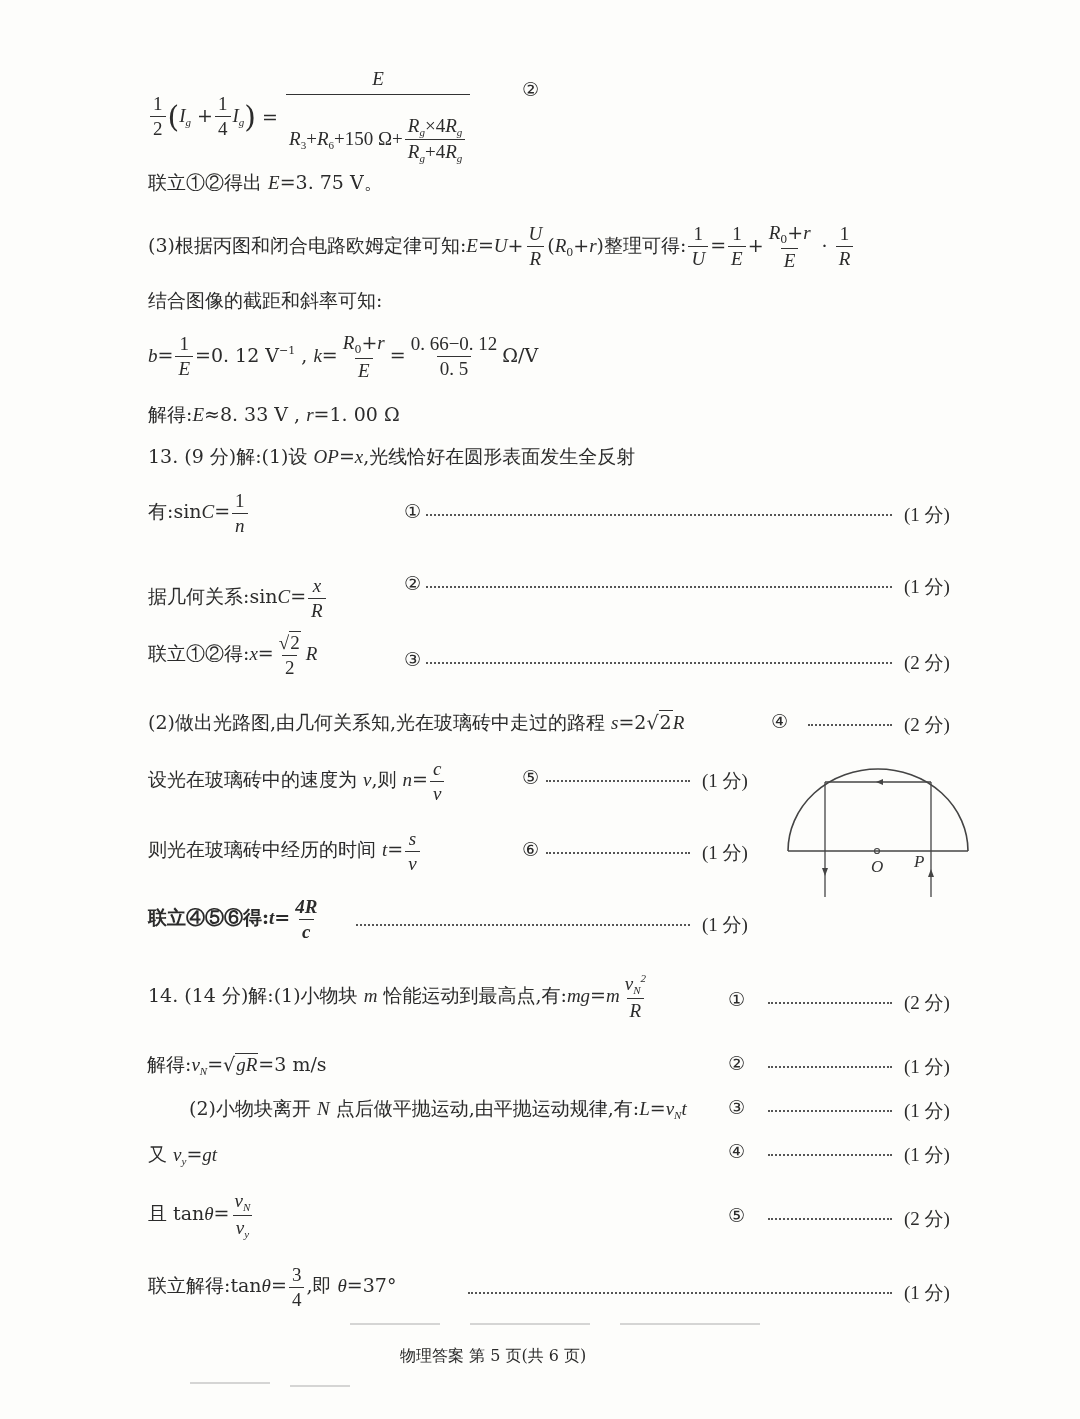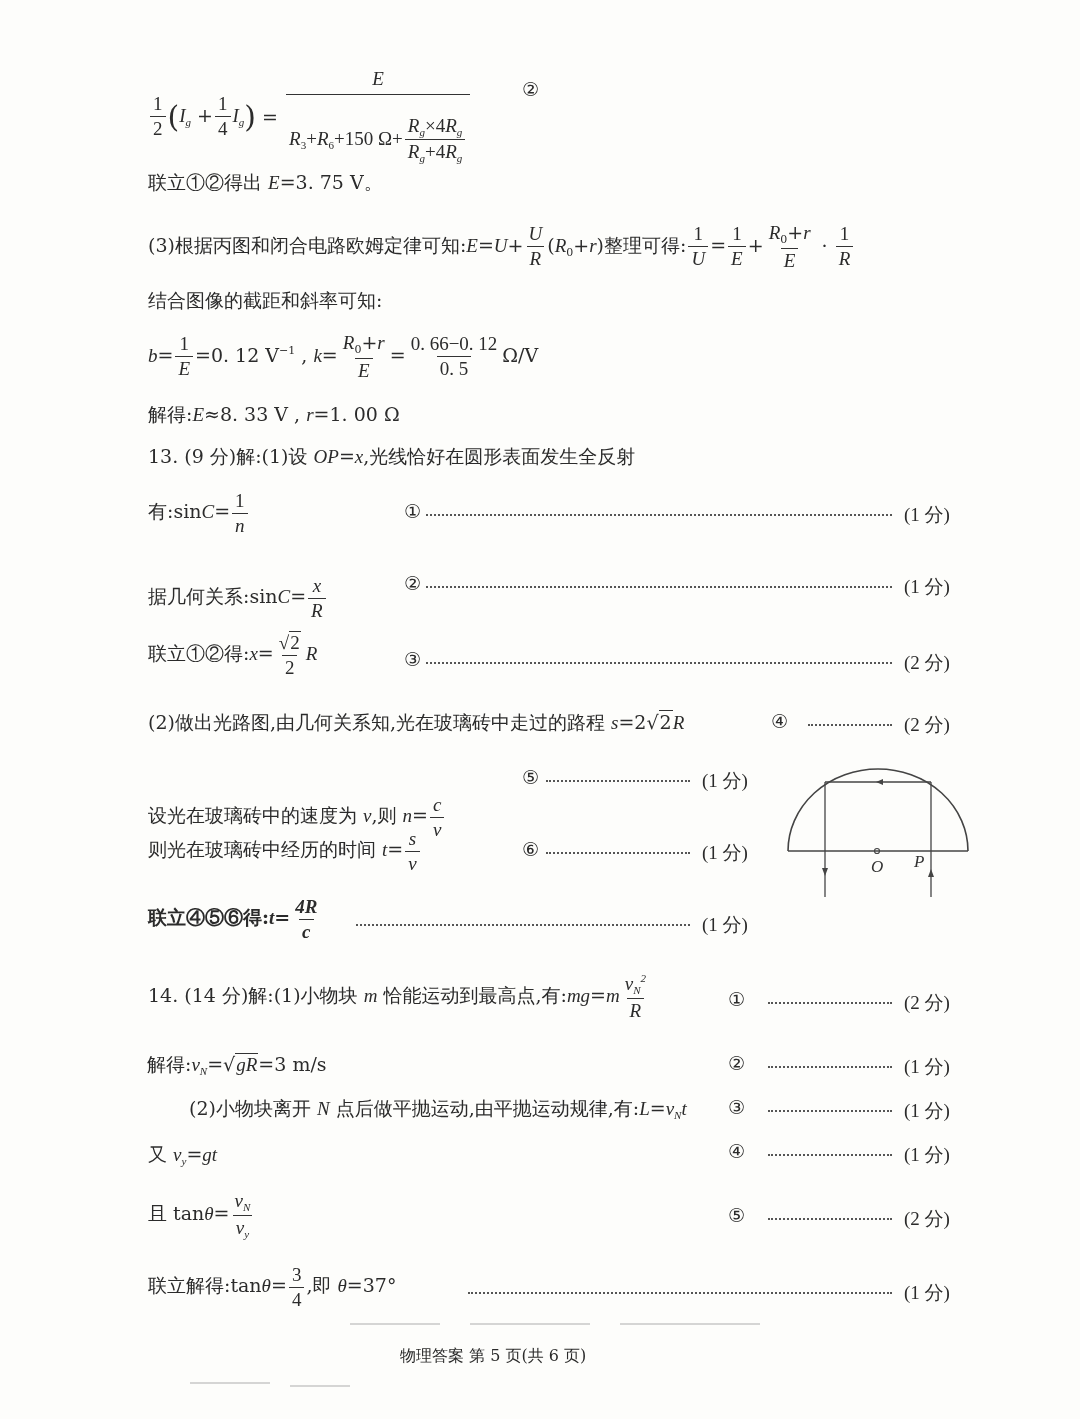--- a/index.html
+++ b/index.html
@@ -104,21 +104,21 @@
     </span><span class="it">R</span></div>
 <div class="abs circ" style="left:404px; top:648px;">③</div>
 <div class="dots" style="left:426px; width:466px; top:662px;"></div>
 <div class="abs score" style="left:904px; top:650px;">(2 分)</div>
 
 <div class="abs" style="left:148px; top:710px;">(2)做出光路图,由几何关系知,光在玻璃砖中走过的路程 <span class="it">s</span>=2√<span class="sqrt">2</span><span class="it">R</span></div>
 <div class="abs circ" style="left:771px; top:710px;">④</div>
 <div class="dots" style="left:808px; width:84px; top:724px;"></div>
 <div class="abs score" style="left:904px; top:712px;">(2 分)</div>
 
-<div class="abs" style="left:148px; top:758px;margin-top:36px;">设光在玻璃砖中的速度为 <span class="it">v</span>,则 <span class="it">n</span>=<span class="frac it">
+<div class="abs" style="left:148px; top:758px;">设光在玻璃砖中的速度为 <span class="it">v</span>,则 <span class="it">n</span>=<span class="frac it">
       <span class="n">c</span>
       <span class="d">v</span>
     </span></div>
 <div class="abs circ" style="left:522px; top:766px;">⑤</div>
 <div class="dots" style="left:546px; width:144px; top:780px;"></div>
 <div class="abs score" style="left:702px; top:768px;">(1 分)</div>
 
 <div class="abs" style="left:148px; top:828px;">则光在玻璃砖中经历的时间 <span class="it">t</span>=<span class="frac it">
       <span class="n">s</span>
       <span class="d">v</span>

